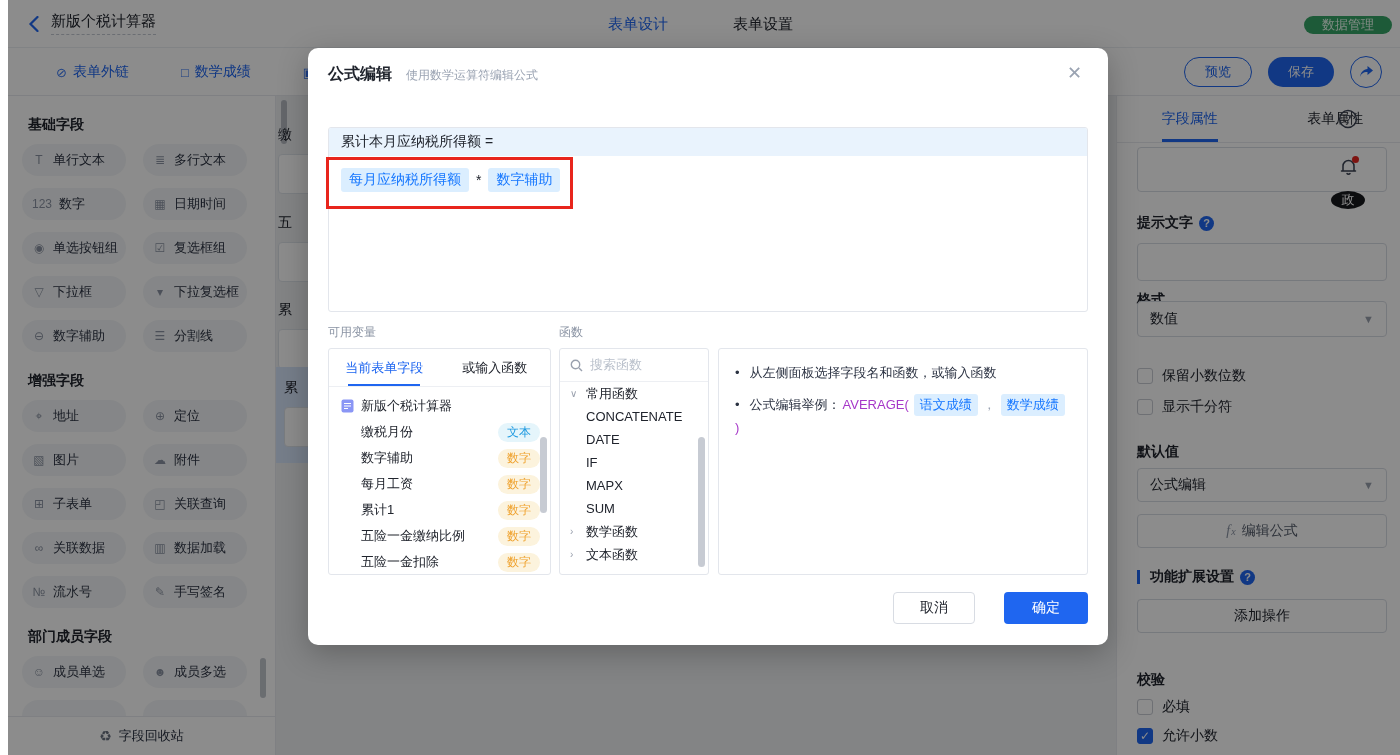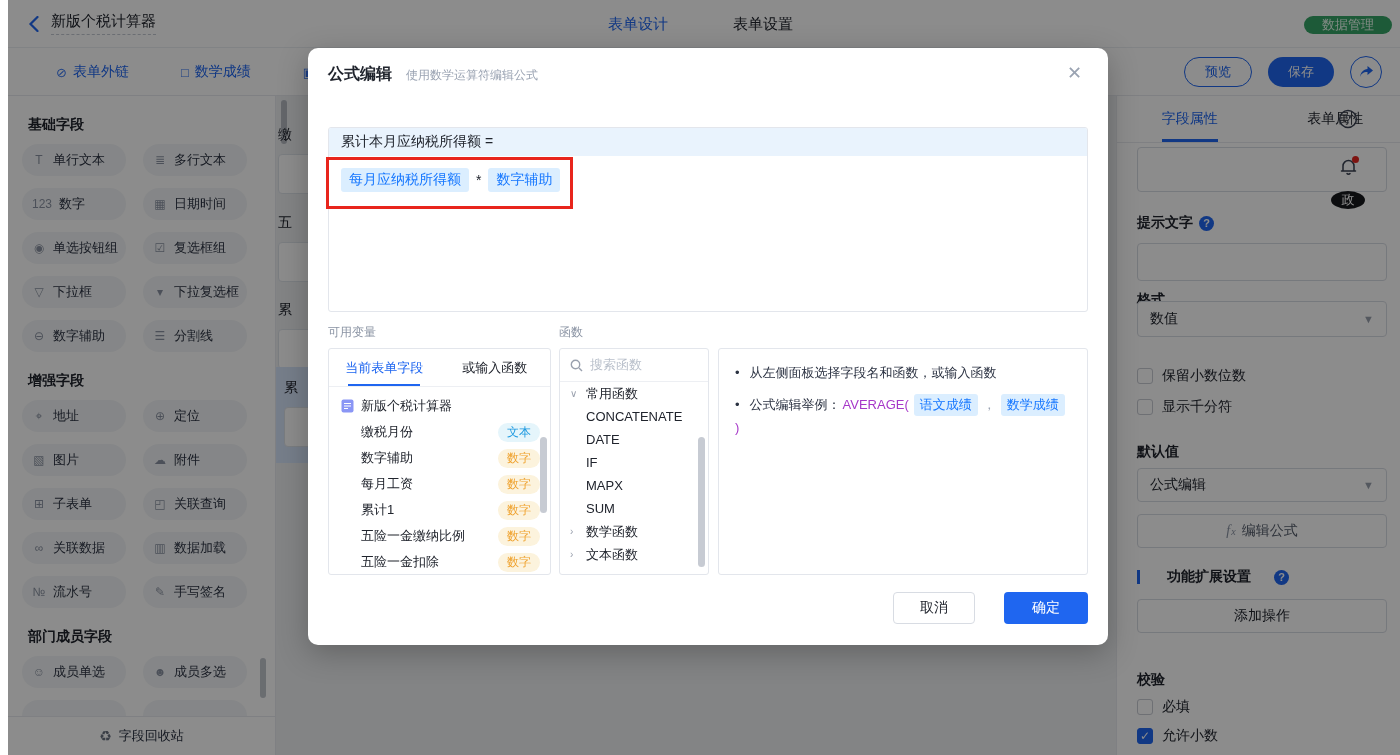--- a/index.html
+++ b/index.html
@@ -59,21 +59,21 @@
   .p-label { font-size:14px; font-weight:bold; display:flex; align-items:center; gap:6px; }
   .help-dot { width:15px; height:15px; border-radius:50%; background:var(--primary,#1f66f0); color:#fff; font-size:11px; display:flex; align-items:center; justify-content:center; cursor:pointer; }
   .p-input { border:1px solid #d8dce3; border-radius:4px; background:#fff; }
   .p-select { border:1px solid #d8dce3; border-radius:4px; background:#fff; display:flex; align-items:center; justify-content:space-between; padding:0 12px; font-size:14px; cursor:pointer; }
   .chev { color:#9aa1ae; font-size:11px; }
   .p-check { display:flex; align-items:center; gap:9px; font-size:14px; cursor:pointer; }
   .cbox { width:16px; height:16px; border:1px solid #c8ccd4; border-radius:3px; background:#fff; display:flex; align-items:center; justify-content:center; }
   .cbox.checked { background:var(--primary,#1f66f0); border-color:var(--primary,#1f66f0); color:#fff; font-size:12px; }
   .p-btn { border:1px solid #d8dce3; border-radius:4px; background:#fff; display:flex; align-items:center; justify-content:center; font-size:14px; gap:6px; cursor:pointer; }
   .fx { font-style:italic; color:#8a93a3; font-family:"Liberation Serif",serif; }
-  .sec-bar { display:flex; align-items:center; gap:23px; font-size:14px; font-weight:bold; }
+  .sec-bar { display:flex; align-items:center; gap:6px; font-size:14px; font-weight:bold; }
   .sec-bar::before { content:""; width:3px; height:14px; background:var(--primary,#1f66f0); margin-right:4px; }
   .props-scroll-thumb { position:absolute; right:1px; top:248px; width:7px; height:300px; border-radius:4px; background:#c9ccd4; }
 
   
   .overlay { position:absolute; inset:0; background:rgba(0,0,0,0.45); z-index:10; }
   .modal { position:absolute; left:300px; top:48px; width:800px; height:597px; background:#fff; border-radius:10px; box-shadow:0 8px 30px rgba(0,0,0,.25); z-index:20; }
   .m-title-row { position:absolute; left:20px; top:16px; display:flex; align-items:baseline; gap:14px; }
   .m-title { font-size:16px; font-weight:bold; }
   .m-subtitle { font-size:12px; color:#9aa3b2; }
   .m-close { position:absolute; right:26px; top:16px; font-size:18px; color:#9aa3b2; cursor:pointer; line-height:1; }

